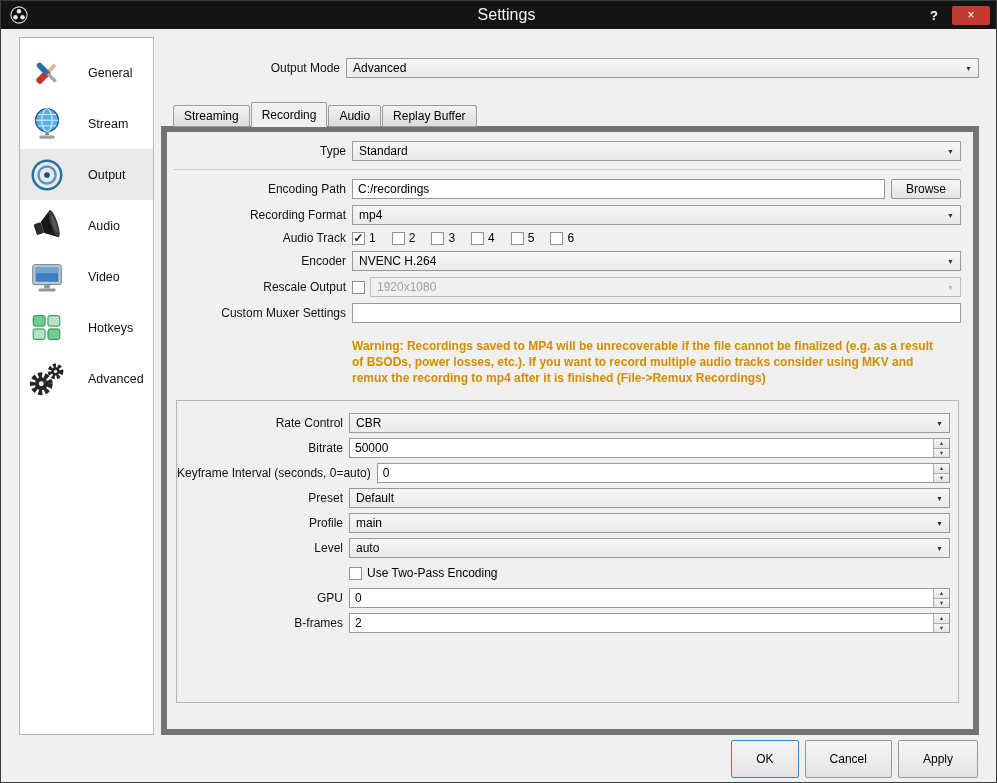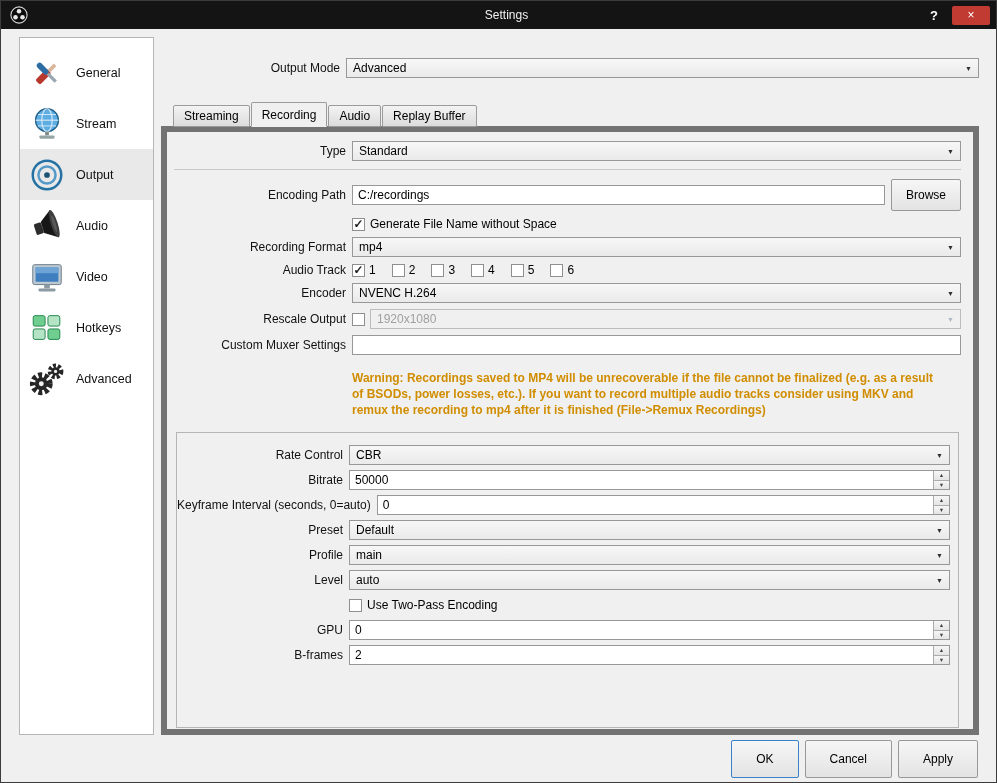--- a/index.html
+++ b/index.html
@@ -3,32 +3,32 @@
 <meta charset="utf-8">
 <style>
   html,body{margin:0;padding:0;}
   *{box-sizing:border-box;}
   body{width:997px;height:783px;font-family:"Liberation Sans",sans-serif;font-size:12px;color:#000;background:#d8d8d8;}
   .window{width:997px;height:783px;border:1px solid #3c3c3c;display:flex;flex-direction:column;background:#f0f0f0;}
 
   
   .titlebar{flex:0 0 28px;background:#141414;display:flex;align-items:center;position:relative;padding:0 6px;}
   .app-icon{margin-left:3px;display:flex;z-index:1;}
-  .title{position:absolute;left:0;right:0;text-align:center;color:#f2f2f2;font-size:12px;padding-left:16px;}
+  .title{position:absolute;left:0;right:0;text-align:center;color:#f2f2f2;font-size:16px;padding-left:16px;}
   .titlebar-btns{margin-left:auto;display:flex;align-items:center;gap:10px;z-index:1;}
   .help-btn{color:#fff;font-size:13px;font-weight:bold;padding:0 4px;}
   .close-btn{width:38px;height:19px;background:var(--close,#c23b33);border-radius:2px;color:#fff;display:flex;align-items:center;justify-content:center;font-size:12px;}
 
   
   .body-area{flex:1;display:flex;padding:8px 17px 0 18px;gap:7px;min-height:0;}
   .footer{flex:0 0 47px;display:flex;align-items:center;justify-content:flex-end;gap:6px;padding:0 18px;}
 
   
   .sidebar{flex:0 0 135px;background:#fff;border:1px solid #b6b6b6;padding-top:9px;}
-  .side-item{height:51px;display:flex;align-items:center;padding-left:7px;gap:9px;}
+  .side-item{height:51px;display:flex;align-items:center;padding-left:7px;gap:21px;}
   .side-item.selected{background:#e9e9e9;text-align:right;}
   .side-icon{flex:0 0 40px;display:flex;justify-content:center;}
   .side-label{font-size:12.5px;color:#111;}
 
   
   .main{flex:1;display:flex;flex-direction:column;min-width:0;}
   .row{display:flex;align-items:center;margin-bottom:6px;}
   .lbl{flex:0 0 178px;text-align:right;padding-right:6px;white-space:nowrap;color:#111;}
   .outmode-row{margin-top:21px;margin-bottom:0;}
   .outmode-row .lbl{flex:0 0 185px;}
@@ -36,21 +36,21 @@
   
   .tabs{display:flex;align-items:flex-end;margin-top:24px;margin-left:12px;margin-bottom:-1px;position:relative;z-index:2;}
   .tab{border:1px solid #9b9b9b;background:linear-gradient(#f3f3f3,#dcdcdc);padding:3px 10px;margin-right:1px;border-radius:2px 2px 0 0;}
   .tab.active{background:#f0f0f0;border-bottom-color:#f0f0f0;padding-top:5px;padding-bottom:4px;}
 
   .panel{flex:1;border:6px solid #737373;background:#f0f0f0;padding:9px 12px 12px 7px;display:flex;flex-direction:column;min-height:0;}
   .sep{border:none;border-top:1px solid #c9c9c9;margin:2px 0 9px;}
 
   
   .text-input{flex:1;height:20px;border:1px solid #989898;background:#fff;padding:0 5px;font:inherit;min-width:0;}
-  .btn{height:32px;border:1px solid #989898;background:linear-gradient(#f6f6f6,#e3e3e3);border-radius:2px;font:inherit;font-size:12px;padding:0 14px;}
+  .btn{height:20px;border:1px solid #989898;background:linear-gradient(#f6f6f6,#e3e3e3);border-radius:2px;font:inherit;font-size:12px;padding:0 14px;}
   .row .btn{margin-left:6px;}
 
   .combo{flex:1;height:20px;border:1px solid #989898;background:linear-gradient(#f7f7f7,#eaeaea);display:flex;align-items:center;padding:0 20px 0 6px;position:relative;min-width:0;}
   .combo .arrow{position:absolute;right:6px;top:50%;transform:translateY(-50%);font-size:7px;color:#2f2f2f;}
   .combo.disabled{background:#f0f0f0;border-color:#bdbdbd;color:#9f9f9f;}
   .combo.disabled .arrow{color:#aeb9c6;}
 
   .cb{width:13px;height:13px;border:1px solid #8f8f8f;background:#fff;display:inline-flex;align-items:center;justify-content:center;flex:0 0 13px;}
   .cb.checked::after{content:"\2713";font-size:12px;font-weight:bold;color:#1c1c1c;line-height:1;margin-top:-1px;}
   .cb-label{margin-left:5px;white-space:nowrap;}
@@ -226,24 +226,20 @@
         </div>
 
         <hr class="sep">
 
         <div class="row">
           <span class="lbl">Encoding Path</span>
           <input class="text-input" value="C:/recordings" style="">
           <button class="btn">Browse</button>
         </div>
 
-        <div class="row indent">
-          <span class="cb checked"></span>
-          <span class="cb-label">Generate File Name without Space</span>
-        </div>
 
         <div class="row">
           <span class="lbl">Recording Format</span>
           <div class="combo">
             <span>mp4</span>
             <span class="arrow">▼</span>
           </div>
         </div>
 
         <div class="row">

